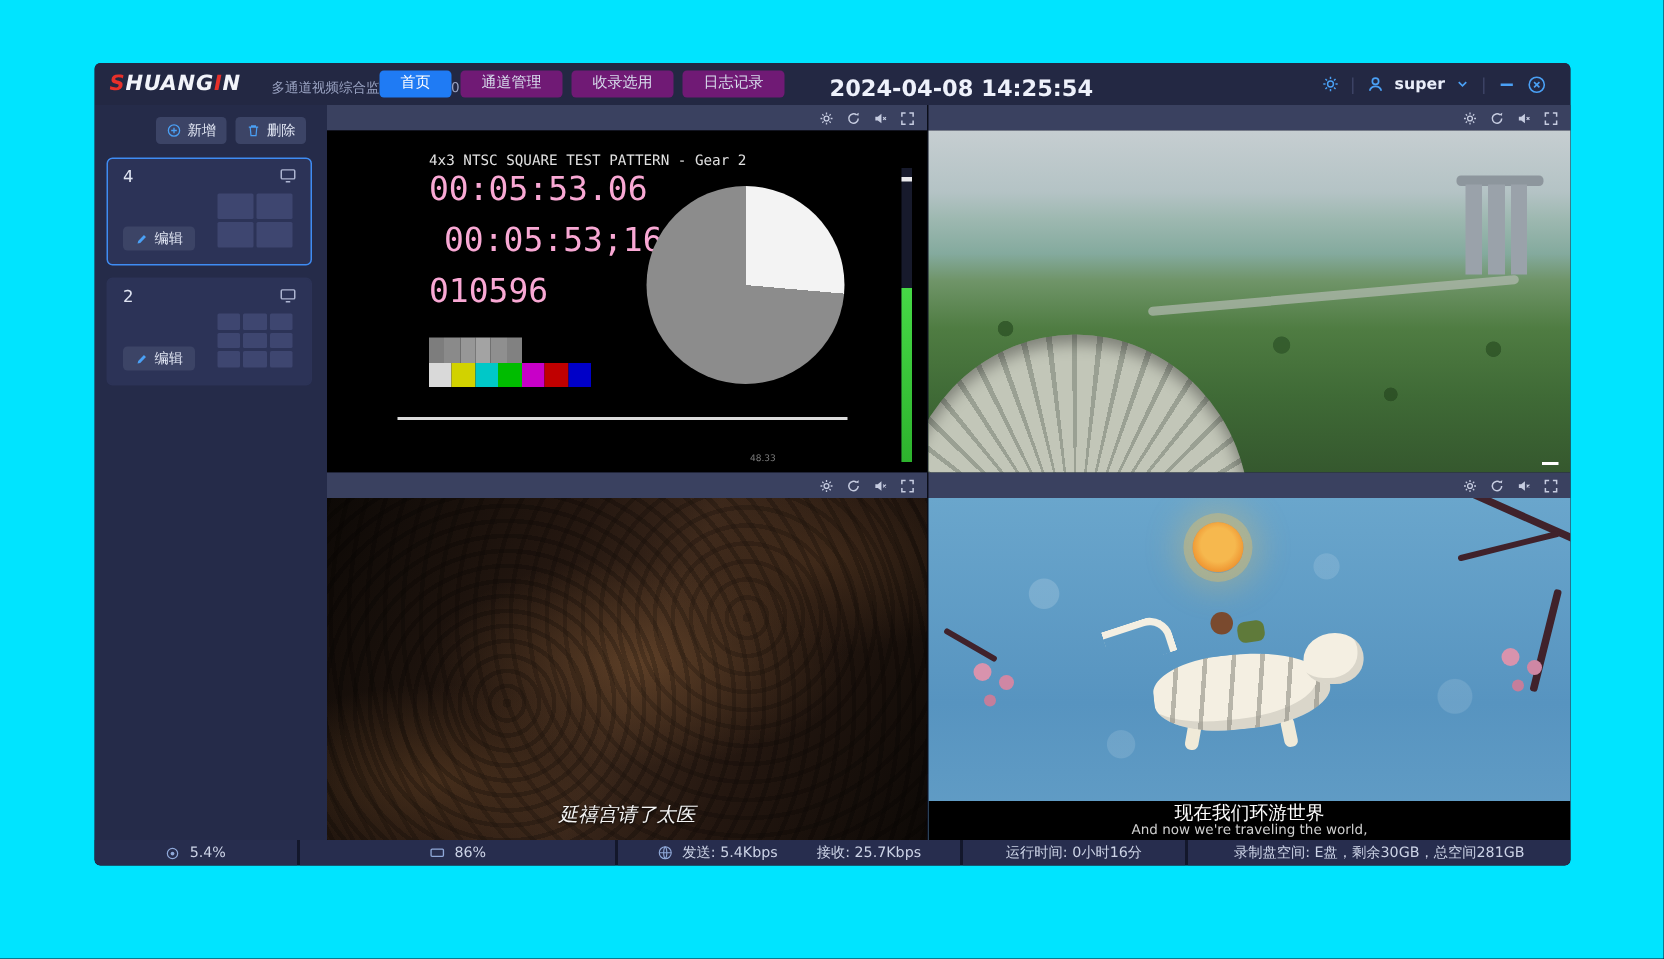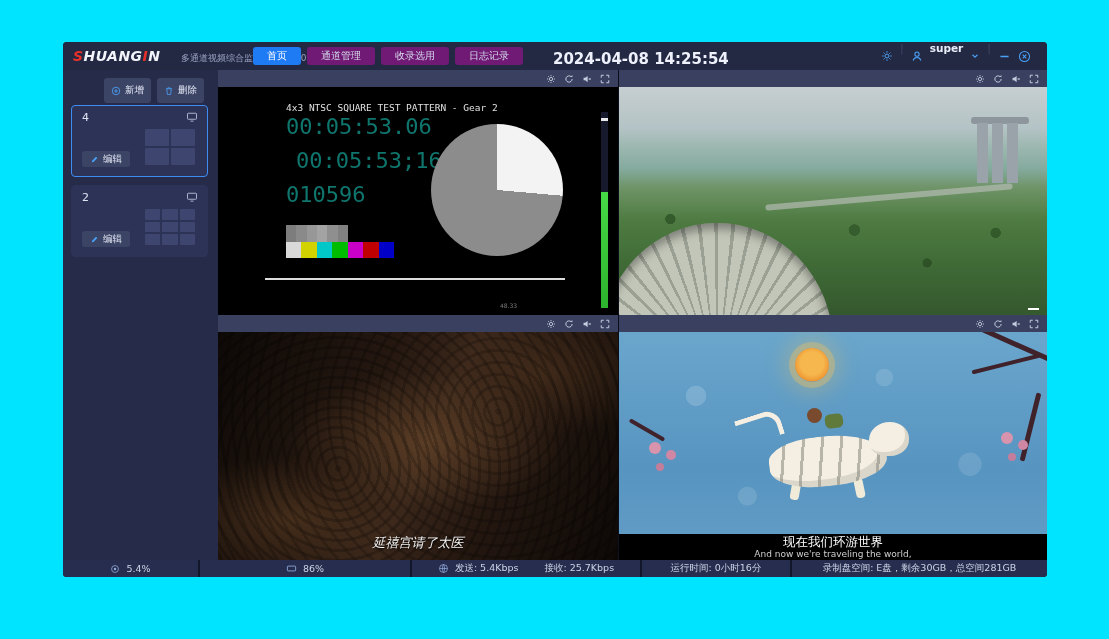--- a/index.html
+++ b/index.html
@@ -13,29 +13,29 @@
   .logo{position:absolute;left:10px;top:6px;font-size:14px;font-weight:bold;font-style:italic;
         letter-spacing:.5px;color:#f2f4fa;white-space:nowrap;}
   .logo .red{color:#e8302a;}
   .apptitle{position:absolute;left:118px;top:10px;font-size:9px;color:#98a1c0;white-space:nowrap;}
   .apptitle span{margin-right:6px;}
   .nav{position:absolute;left:190px;top:5px;display:flex;gap:6px;}
   .nav-btn{height:18px;line-height:18px;padding:0 14px;border-radius:3px;font-size:10px;
            color:#d6dbeb;background:#701a75;cursor:pointer;white-space:nowrap;}
   .nav-btn.active{background:#1f7bf4;color:#fff;}
   .clock{position:absolute;left:490px;top:8px;font-size:15px;font-weight:bold;color:#eef1fb;}
-  .tb-right{position:absolute;right:16px;top:0;height:28px;display:flex;gap:7px;color:#4aa0f5;}
+  .tb-right{position:absolute;right:16px;top:0;height:28px;display:flex;align-items:center;gap:7px;color:#4aa0f5;}
   .tb-right .sep{color:#3e4668;font-size:11px;}
   .tb-right .uname{font-size:10.5px;font-weight:bold;color:#e9edf9;}
   .icn{display:inline-flex;align-items:center;justify-content:center;}
 
   
   .sidebar{position:absolute;left:0;top:28px;width:155px;bottom:17px;background:#252b49;}
   .sb-actions{position:absolute;top:8px;right:14px;display:flex;gap:6px;}
-  .sb-btn{display:flex;align-items:center;gap:4px;height:25px;padding:0 7px;background:#3c4466;
+  .sb-btn{display:flex;align-items:center;gap:4px;height:18px;padding:0 7px;background:#3c4466;
           border-radius:3px;font-size:9.5px;color:#e2e7f4;cursor:pointer;}
   .sb-btn .icn{color:#4aa0f5;}
   .card{position:absolute;left:8px;width:137px;height:72px;background:#2c3357;border-radius:4px;
         border:1px solid #2c3357;box-sizing:border-box;}
   .card.sel{border-color:#3f8cf3;}
   .card-1{top:35px;} .card-2{top:115px;}
   .card-id{position:absolute;left:10px;top:5px;font-size:11px;color:#dfe4f2;}
   .mon{position:absolute;right:9px;top:5px;color:#aeb6d2;}
   .thumb{position:absolute;right:12px;top:23px;width:50px;height:36px;display:grid;gap:2px;}
   .thumb div{background:#3e4670;border-radius:1px;}
@@ -51,21 +51,21 @@
   .p3{left:0;top:245px;width:400px;height:245px;}
   .p4{left:400px;top:245px;width:429px;height:201px;border-left:1px solid #0b0e19;box-sizing:border-box;}
   .phead{height:17px;background:#3a4160;display:flex;justify-content:flex-end;align-items:center;
          gap:8px;padding:0 8px;color:#c6cce0;}
   .phead .icn{cursor:pointer;}
   .pbody{position:relative;height:228px;overflow:hidden;background:#000;}
 
   
   .tp-title{position:absolute;left:68px;top:15px;font-family:"DejaVu Sans Mono",monospace;
             font-size:9.5px;color:#e0e0e0;white-space:nowrap;}
-  .tc{position:absolute;left:68px;font-family:"DejaVu Sans Mono",monospace;color:#0f766e;font-size:22px;white-space:nowrap;}
+  .tc{position:absolute;left:68px;font-family:"DejaVu Sans Mono",monospace;color:#f9a8d4;font-size:22px;white-space:nowrap;}
   .tc1{top:27px;} .tc2{top:61px;margin-left:10px;} .tc3{top:95px;}
   .graybar{position:absolute;left:68px;top:138px;width:62px;height:17px;display:flex;}
   .colorbar{position:absolute;left:68px;top:155px;width:108px;height:16px;display:flex;}
   .wline{position:absolute;left:47px;top:191px;width:300px;height:2px;background:#dcdcdc;}
   .pie{position:absolute;left:213px;top:37px;width:132px;height:132px;border-radius:50%;
        background:conic-gradient(#f3f3f3 0deg 95deg,#8c8c8c 95deg 360deg);}
   .wm{position:absolute;left:282px;top:215px;font-size:6px;color:#7a7a7a;}
   .meter{position:absolute;left:383px;top:25px;width:7px;height:196px;background:#171a2c;}
   .meter .peak{position:absolute;top:6px;left:0;right:0;height:3px;background:#e9e9ec;}
   .meter .fill{position:absolute;bottom:0;left:0;right:0;height:116px;

